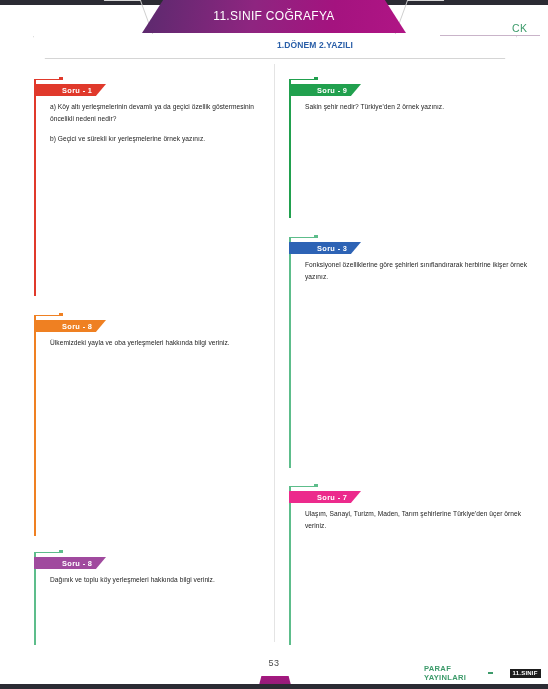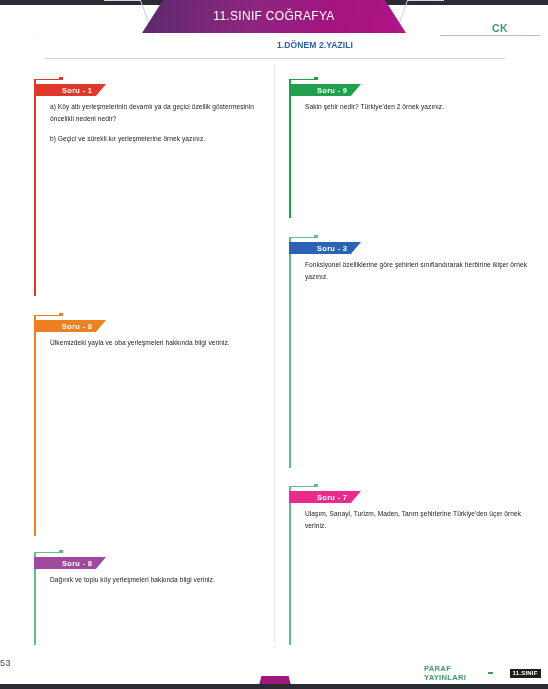--- a/index.html
+++ b/index.html
@@ -98,24 +98,24 @@
     font-size: 8.5px;
     font-weight: 700;
     letter-spacing: .1px;
     padding-left: 41px;
   }
 
   
   .ck-mark {
     position: absolute;
     top: 22px;
-    left: 492px;
+    left: 512px;
     color: #3d9b6b;
     font-size: 10.5px;
-    font-weight: 700;
+    font-weight: 400;
     letter-spacing: .4px;
   }
   .ck-rule {
     position: absolute;
     top: 35px;
     left: 440px;
     width: 100px;
     height: 1px;
     background: #c9b4c9;
   }
@@ -187,20 +187,21 @@
     height: 578px;
     background: #e4e4e4;
   }
 
   
   .page-number {
     position: absolute;
     top: 658px;
     left: 0;
     width: 548px;
+    text-align: center;
     font-size: 9px;
     color: #4a4a4a;
     letter-spacing: .5px;
   }
   .page-tab {
     position: absolute;
     top: 676px;
     left: 258px;
     width: 34px;
     height: 13px;

